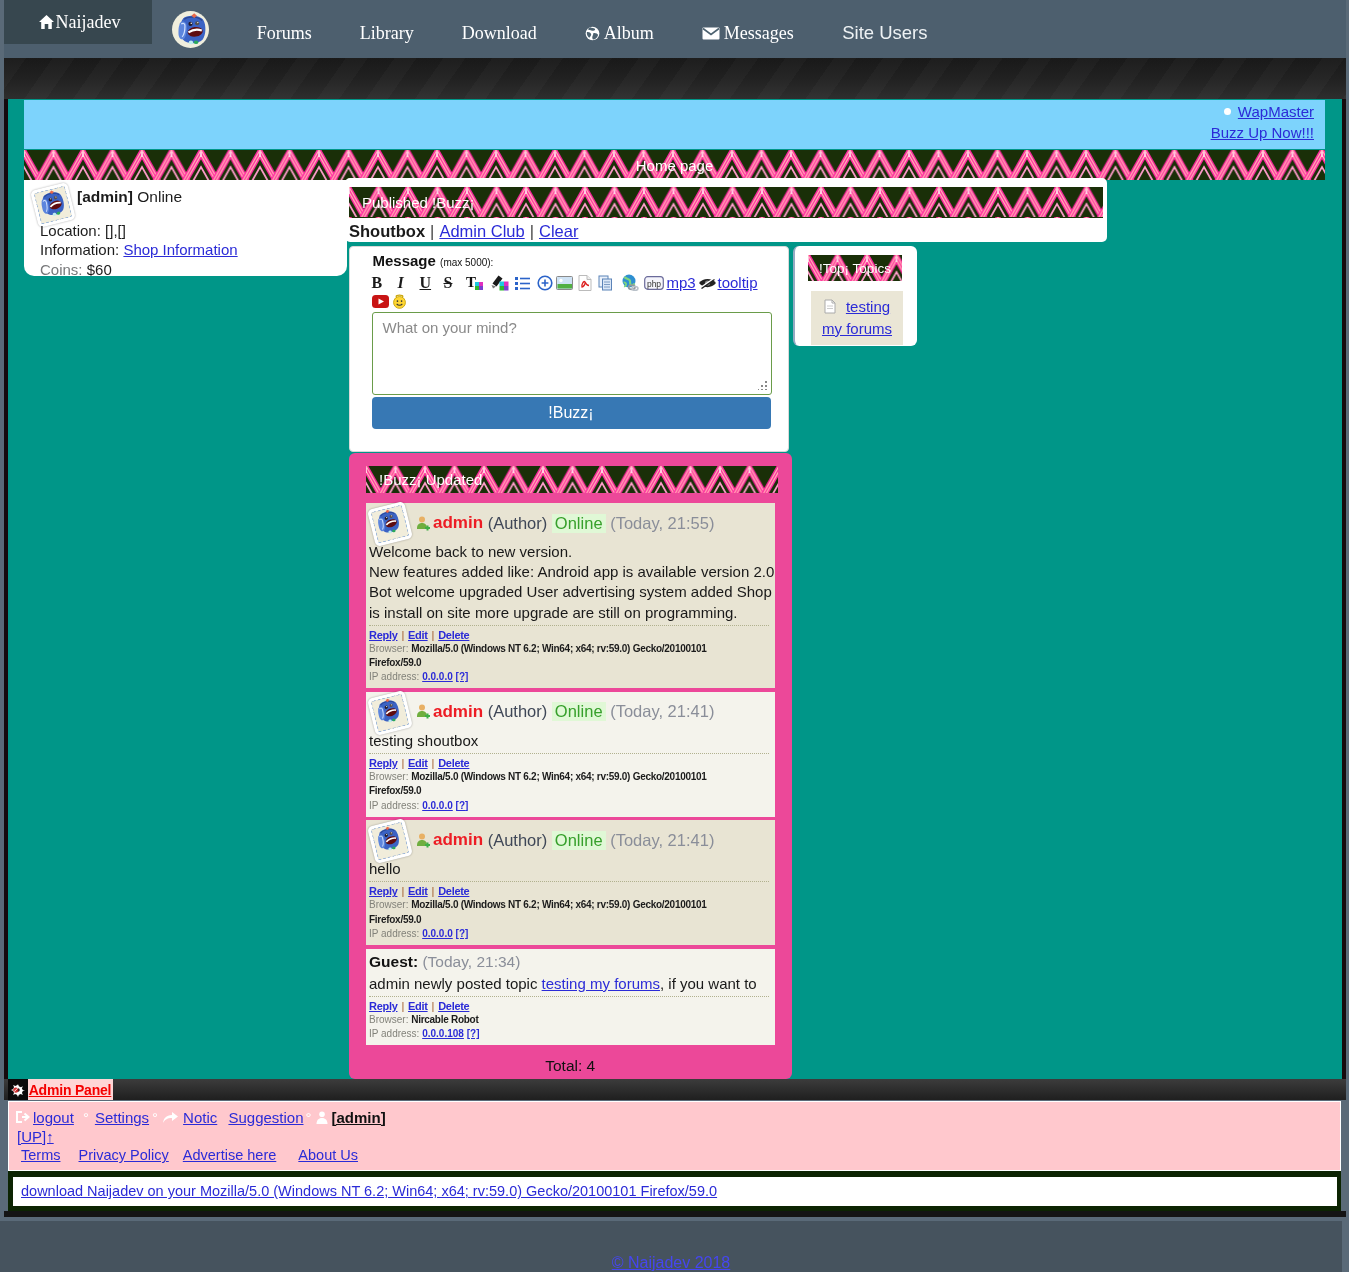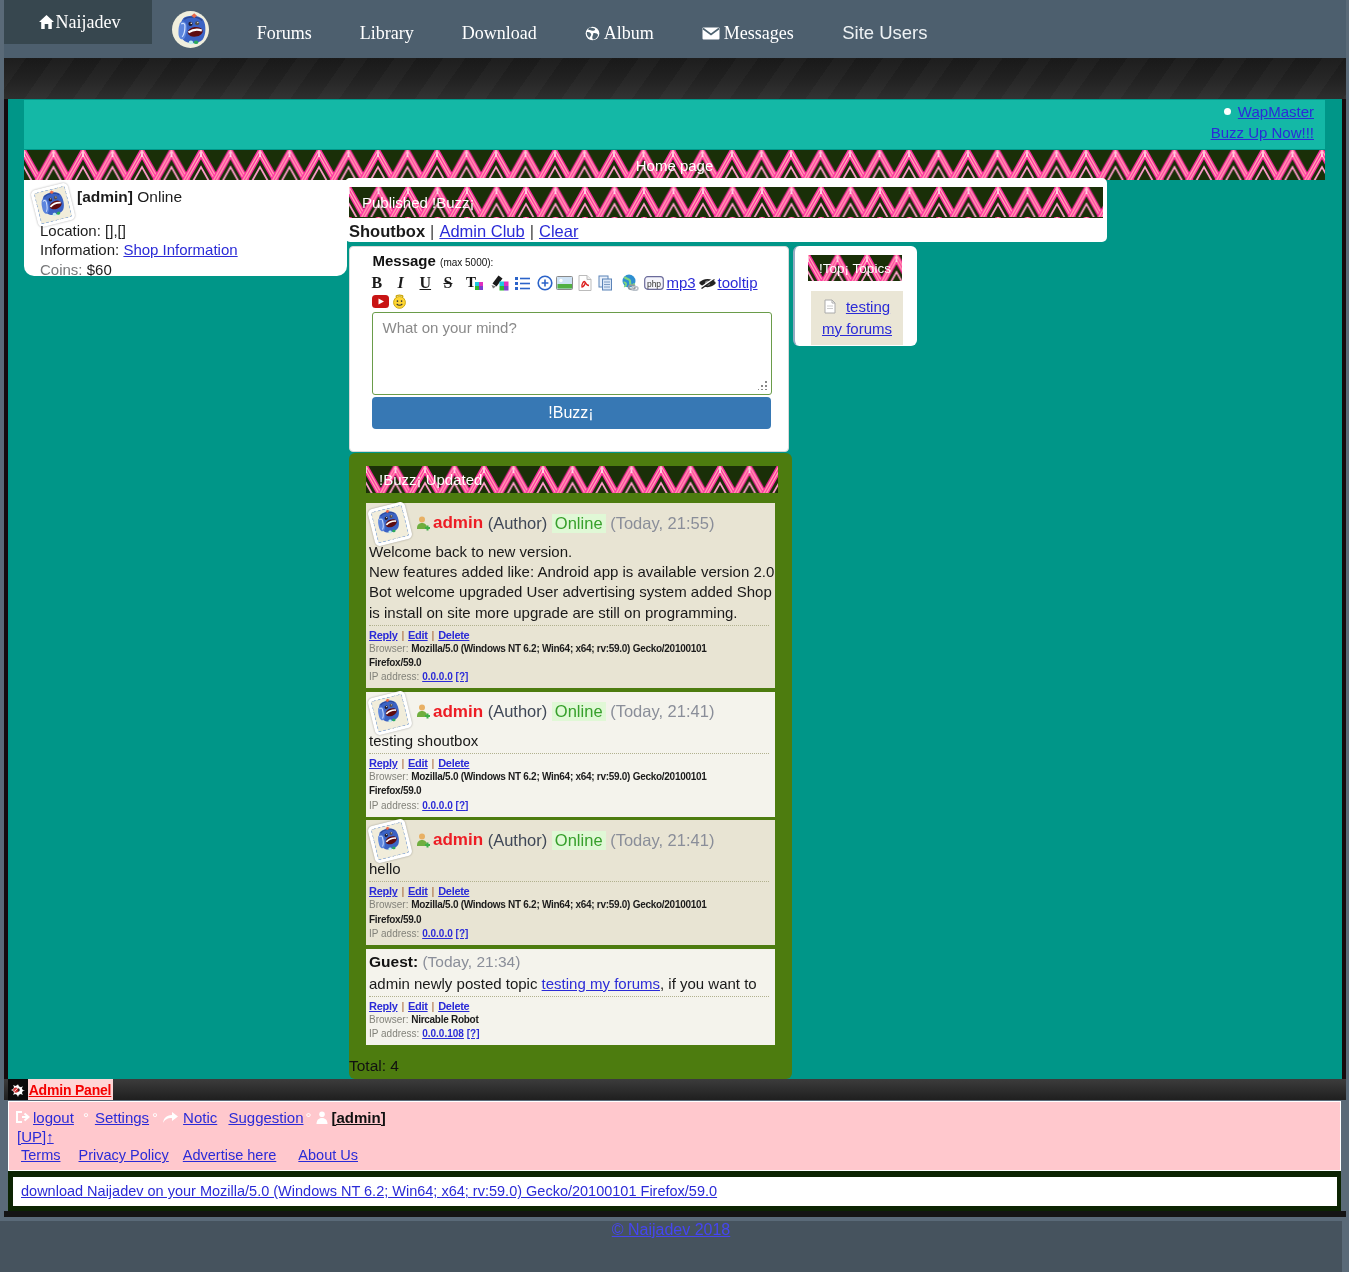--- a/index.html
+++ b/index.html
@@ -25,21 +25,21 @@
   .blackbar { left:3.5px; top:58px; width:1342px; height:41px;
     background:
       repeating-linear-gradient(125deg, rgba(255,255,255,0.018) 0 18px, rgba(0,0,0,0.03) 18px 40px),
       linear-gradient(180deg, #1a1a1a 0%, #222222 50%, #2f2f2f 100%);
   }
 
   
   .teal { left:3.5px; top:99px; width:1342px; height:980px; background:#009688;
     border-left:4.5px solid #150a0d; border-right:4.5px solid #150a0d; }
 
-  .graybar { left:24px; top:100px; width:1301px; height:49px; background:#14b8a6;
+  .graybar { left:24px; top:100px; width:1301px; height:49px; background:#7dd3fc;
     font-size:15px; color:#2a2ae0; }
   .graybar .row1 { position:absolute; right:11px; top:3px; }
   .graybar .row2 { position:absolute; right:11px; top:24px; }
   .bullet { display:inline-block; width:7px; height:7px; border-radius:50%; background:#fff; margin-right:7px; vertical-align:2px; }
 
   
   .zig { position:absolute; overflow:hidden; }
   .zig svg.bg { position:absolute; left:0; top:0; }
   .zig .txt { position:absolute; left:0; top:0; width:100%; height:100%; color:#fff; font-size:15px;
     display:flex; align-items:center; z-index:2; white-space:nowrap; }
@@ -97,21 +97,21 @@
     border:none; border-radius:4px; color:#fff; font-size:16px; font-family:"Liberation Sans", sans-serif; cursor:pointer; }
 
   
   .topicspanel { left:793px; top:246px; width:124px; height:100px; background:#fff; border-radius:6px;
     border-left:2px solid #95aac3; }
   .topicsbox { position:absolute; left:16px; top:45px; width:92px; height:54px; background:#eae6d6;
     font-size:15px; text-align:center; line-height:22px; padding:5px 7px 0 7px; }
   .topicsbox .doc { vertical-align:-2px; margin-right:10px; }
 
   
-  .updpanel { left:349px; top:452.5px; width:442.5px; height:626px; background:#4d7c0f; border-radius:6px; }
+  .updpanel { left:349px; top:452.5px; width:442.5px; height:626px; background:#ec4899; border-radius:6px; }
   .posts { position:absolute; left:17px; top:50.5px; width:409px; }
   .post { padding:2px 6px 4px 3px; margin-bottom:3.5px; }
   .post.odd { background:#e8e4d3; }
   .post.even { background:#f4f3ec; }
   .post-head { height:36px; display:flex; align-items:center; font-size:16.5px; }
   .post-head .polaroid { position:relative; left:2px; top:1px; flex:none; margin-right:8px; }
   .addfriend { flex:none; margin-right:1px; }
   .author { color:#ed1c24; font-weight:bold; font-size:17px; }
   .authsuffix { color:#3f4757; }
   .online { color:#37a02c; background:#e0f8d6; padding:0 3px; }
@@ -120,42 +120,42 @@
   .post-msg .line { white-space:nowrap; }
   .post-sep { border:none; border-top:1px dotted #b1b18e; margin:2px 0 0 0; }
   .actions { margin-top:2px; font-size:11px; font-weight:bold; letter-spacing:-0.3px; line-height:14px; white-space:nowrap; }
   .actions .sep { color:#a15c2a; padding:0 4px; font-weight:normal; }
   .meta { font-size:10px; line-height:14.2px; color:#82827a; white-space:nowrap; }
   .meta .val { color:#1b1b1b; font-weight:bold; letter-spacing:-0.28px; }
   .meta a { color:#2b2bd7; font-weight:bold; }
   .meta .lbl { font-weight:normal; }
   .guest-head { font-size:15.5px; height:22px; display:flex; align-items:center; }
   .guest-name { font-weight:bold; color:#111; }
-  .total { position:absolute; left:0; bottom:4px; width:100%; font-size:15.5px; color:#111; }
+  .total { position:absolute; left:0; bottom:4px; width:100%; text-align:center; font-size:15.5px; color:#111; }
 
   
   .adminbar { left:3.5px; top:1079px; width:1342px; height:21px;
     background:linear-gradient(180deg, #3c3c3c, #1f1f1f); display:flex; align-items:stretch; }
   .gearbox { width:20px; height:21px; background:#0a0a0a; margin-left:4px; display:flex; align-items:center; justify-content:center; }
   .adminlabel { width:85px; background:#ffd6d6; display:flex; align-items:center; justify-content:center; }
   .adminlabel a { color:#f40000; font-weight:bold; font-size:14px; letter-spacing:-0.2px; }
 
   .pinkbox { left:8px; top:1100.5px; width:1333px; height:70px; background:#ffc8cd; border:1px solid #fff;
     font-size:15px; color:#fff; padding:6px 0 0 6px; line-height:19.3px; }
   .pinkbox .row { display:flex; align-items:center; white-space:pre; }
   .pinkbox a { color:#2b2bd7; }
   .pinkrow-ic { margin:0; }
 
   .dlbar { left:8px; top:1170.5px; width:1333px; height:40.5px; background:#0c2402; }
   .dlinner { position:absolute; left:5px; top:6px; width:1324px; height:29.5px; background:#fff;
     display:flex; align-items:center; padding-left:8px; font-size:14.5px; }
 
   .blackstrip { left:3.5px; top:1211px; width:1342px; height:5.5px; background:#141414; }
   .footer { left:0; top:1220.5px; width:1342px; height:51.5px; background:#46535e;
-    display:flex; align-items:flex-start; justify-content:center; font-size:16px; }
+    display:flex; align-items:flex-end; justify-content:center; font-size:16px; }
   .footer a { color:#4646f0; }
 </style>
 </head>
 <body>
 
 <svg width="0" height="0" style="position:absolute" aria-hidden="true">
   <defs>
     <pattern id="zigzag" width="29.5" height="30" patternUnits="userSpaceOnUse">
       <rect width="29.5" height="30" fill="#1a2f08"></rect>
       <g fill="none">

